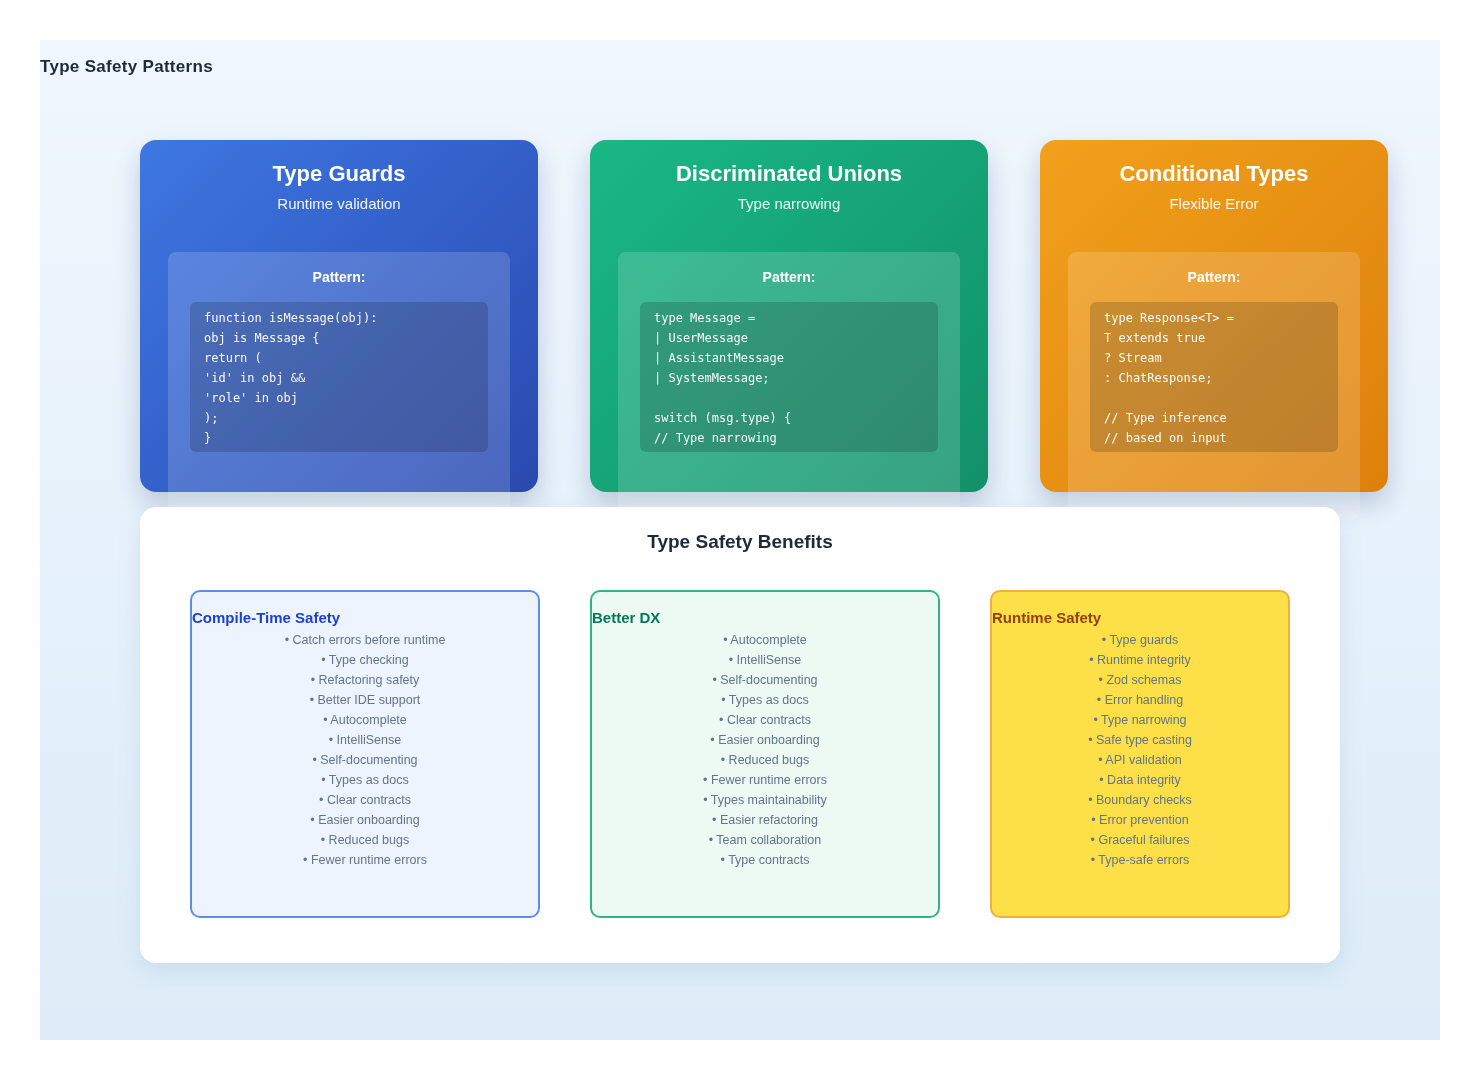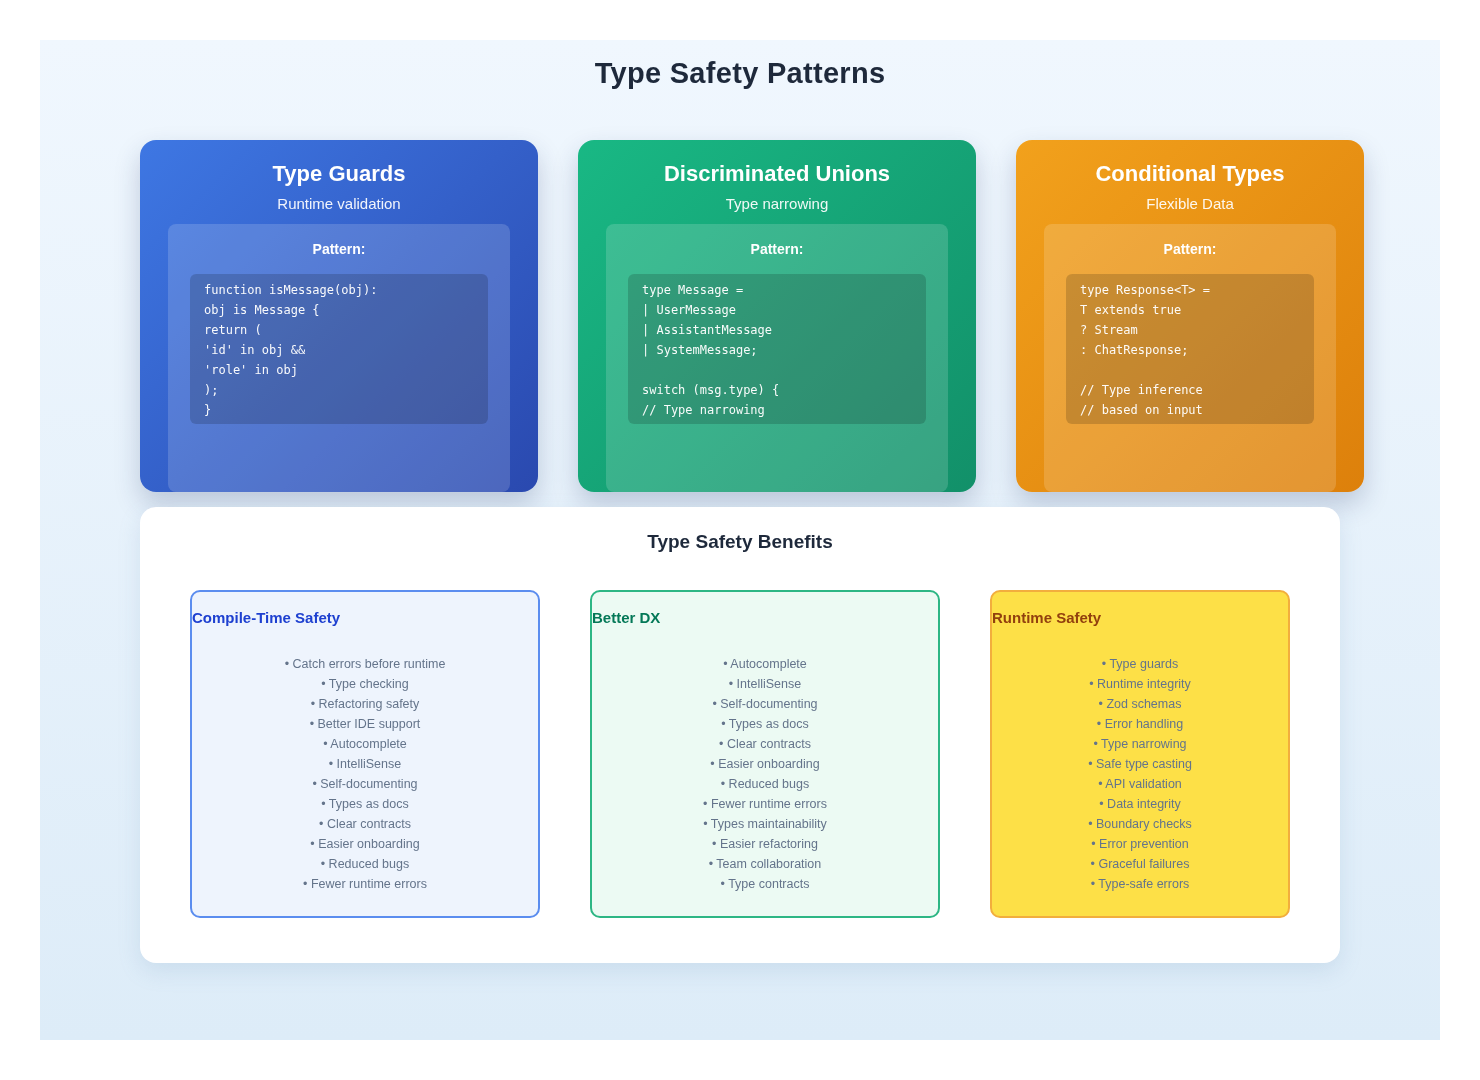--- a/index.html
+++ b/index.html
@@ -6,43 +6,43 @@
   html, body { width: 1480px; height: 1080px; background: #ffffff; overflow: hidden;
     font-family: "Liberation Sans", sans-serif; }
 
   .panel {
     position: absolute; left: 40px; top: 40px; right: 40px; bottom: 40px;
     background: linear-gradient(180deg, #f0f7fe 0%, #ddecf8 100%);
   }
 
   .page-title {
     position: absolute; top: 17px; left: 0; width: 100%;
-    text-align: center; font-size: 29px; font-weight: 700; color: #1e293b;
+    font-size: 17px; font-weight: 700; color: #1e293b;
     letter-spacing: 0.3px;
   }
 
   
   .cards-row {
     position: absolute; left: 100px; top: 100px; width: 1250px;
-    display: grid; grid-template-columns: 398px 398px 348px; column-gap: 40px;
+    display: grid; grid-template-columns: 398px 398px 348px; column-gap: 52px;
   }
   .card {
     height: 352px; border-radius: 16px; position: relative;
     box-shadow: 0 12px 26px rgba(30, 50, 100, 0.22);
     color: #ffffff;
   }
   .card-title {
     margin-top: 21px; text-align: center; font-size: 22px; font-weight: 700;
   }
   .card-subtitle {
     margin-top: 8px; text-align: center; font-size: 15px;
     color: rgba(255,255,255,0.93);
   }
   .inner-panel {
-    position: absolute; left: 28px; right: 28px; top: 84px; height: 268px;
+    position: absolute; left: 28px; right: 28px; top: 112px; height: 268px;
     background: rgba(255,255,255,0.16); border-radius: 8px;
   }
   .pattern-label {
     margin-top: 17px; text-align: center; font-size: 14px; font-weight: 700;
   }
   .code-box {
     position: absolute; left: 22px; right: 22px; top: 50px; height: 150px;
     background: rgba(0,0,0,0.16); border-radius: 6px;
     padding: 6px 0 0 14px; overflow: hidden;
   }
@@ -65,21 +65,21 @@
   .groups-row {
     position: absolute; left: 50px; top: 83px;
     display: grid; grid-template-columns: 350px 350px 300px; column-gap: 50px;
   }
   .group {
     height: 328px; border-radius: 10px; border: 2px solid transparent;
   }
   .group-title {
     margin-top: 17px; text-align: left; font-size: 15px; font-weight: 700;
   }
-  .group-items { margin-top: 28px; }
+  .group-items { margin-top: 4px; }
   .group-item {
     text-align: center; font-size: 12.5px; line-height: 20px; color: #64748b;
   }
 </style>
 </head>
 <body>
 
 <div class="panel">
 
   <div class="page-title">Type Safety Patterns</div>
@@ -112,21 +112,21 @@
             <div class="code-line">| AssistantMessage</div>
             <div class="code-line">| SystemMessage;</div>
             <div class="code-line"></div>
             <div class="code-line">switch (msg.type) {</div>
             <div class="code-line">// Type narrowing</div>
           </div>
         </div>
       </div>
       <div class="card" style="background: linear-gradient(135deg, rgb(242, 161, 28) 0%, rgb(221, 128, 11) 100%);">
         <div class="card-title">Conditional Types</div>
-        <div class="card-subtitle">Flexible Data</div>
+        <div class="card-subtitle">Flexible Error</div>
         <div class="inner-panel">
           <div class="pattern-label">Pattern:</div>
           <div class="code-box">
             <div class="code-line">type Response&lt;T&gt; =</div>
             <div class="code-line">T extends true</div>
             <div class="code-line">? Stream</div>
             <div class="code-line">: ChatResponse;</div>
             <div class="code-line"></div>
             <div class="code-line">// Type inference</div>
             <div class="code-line">// based on input</div>

